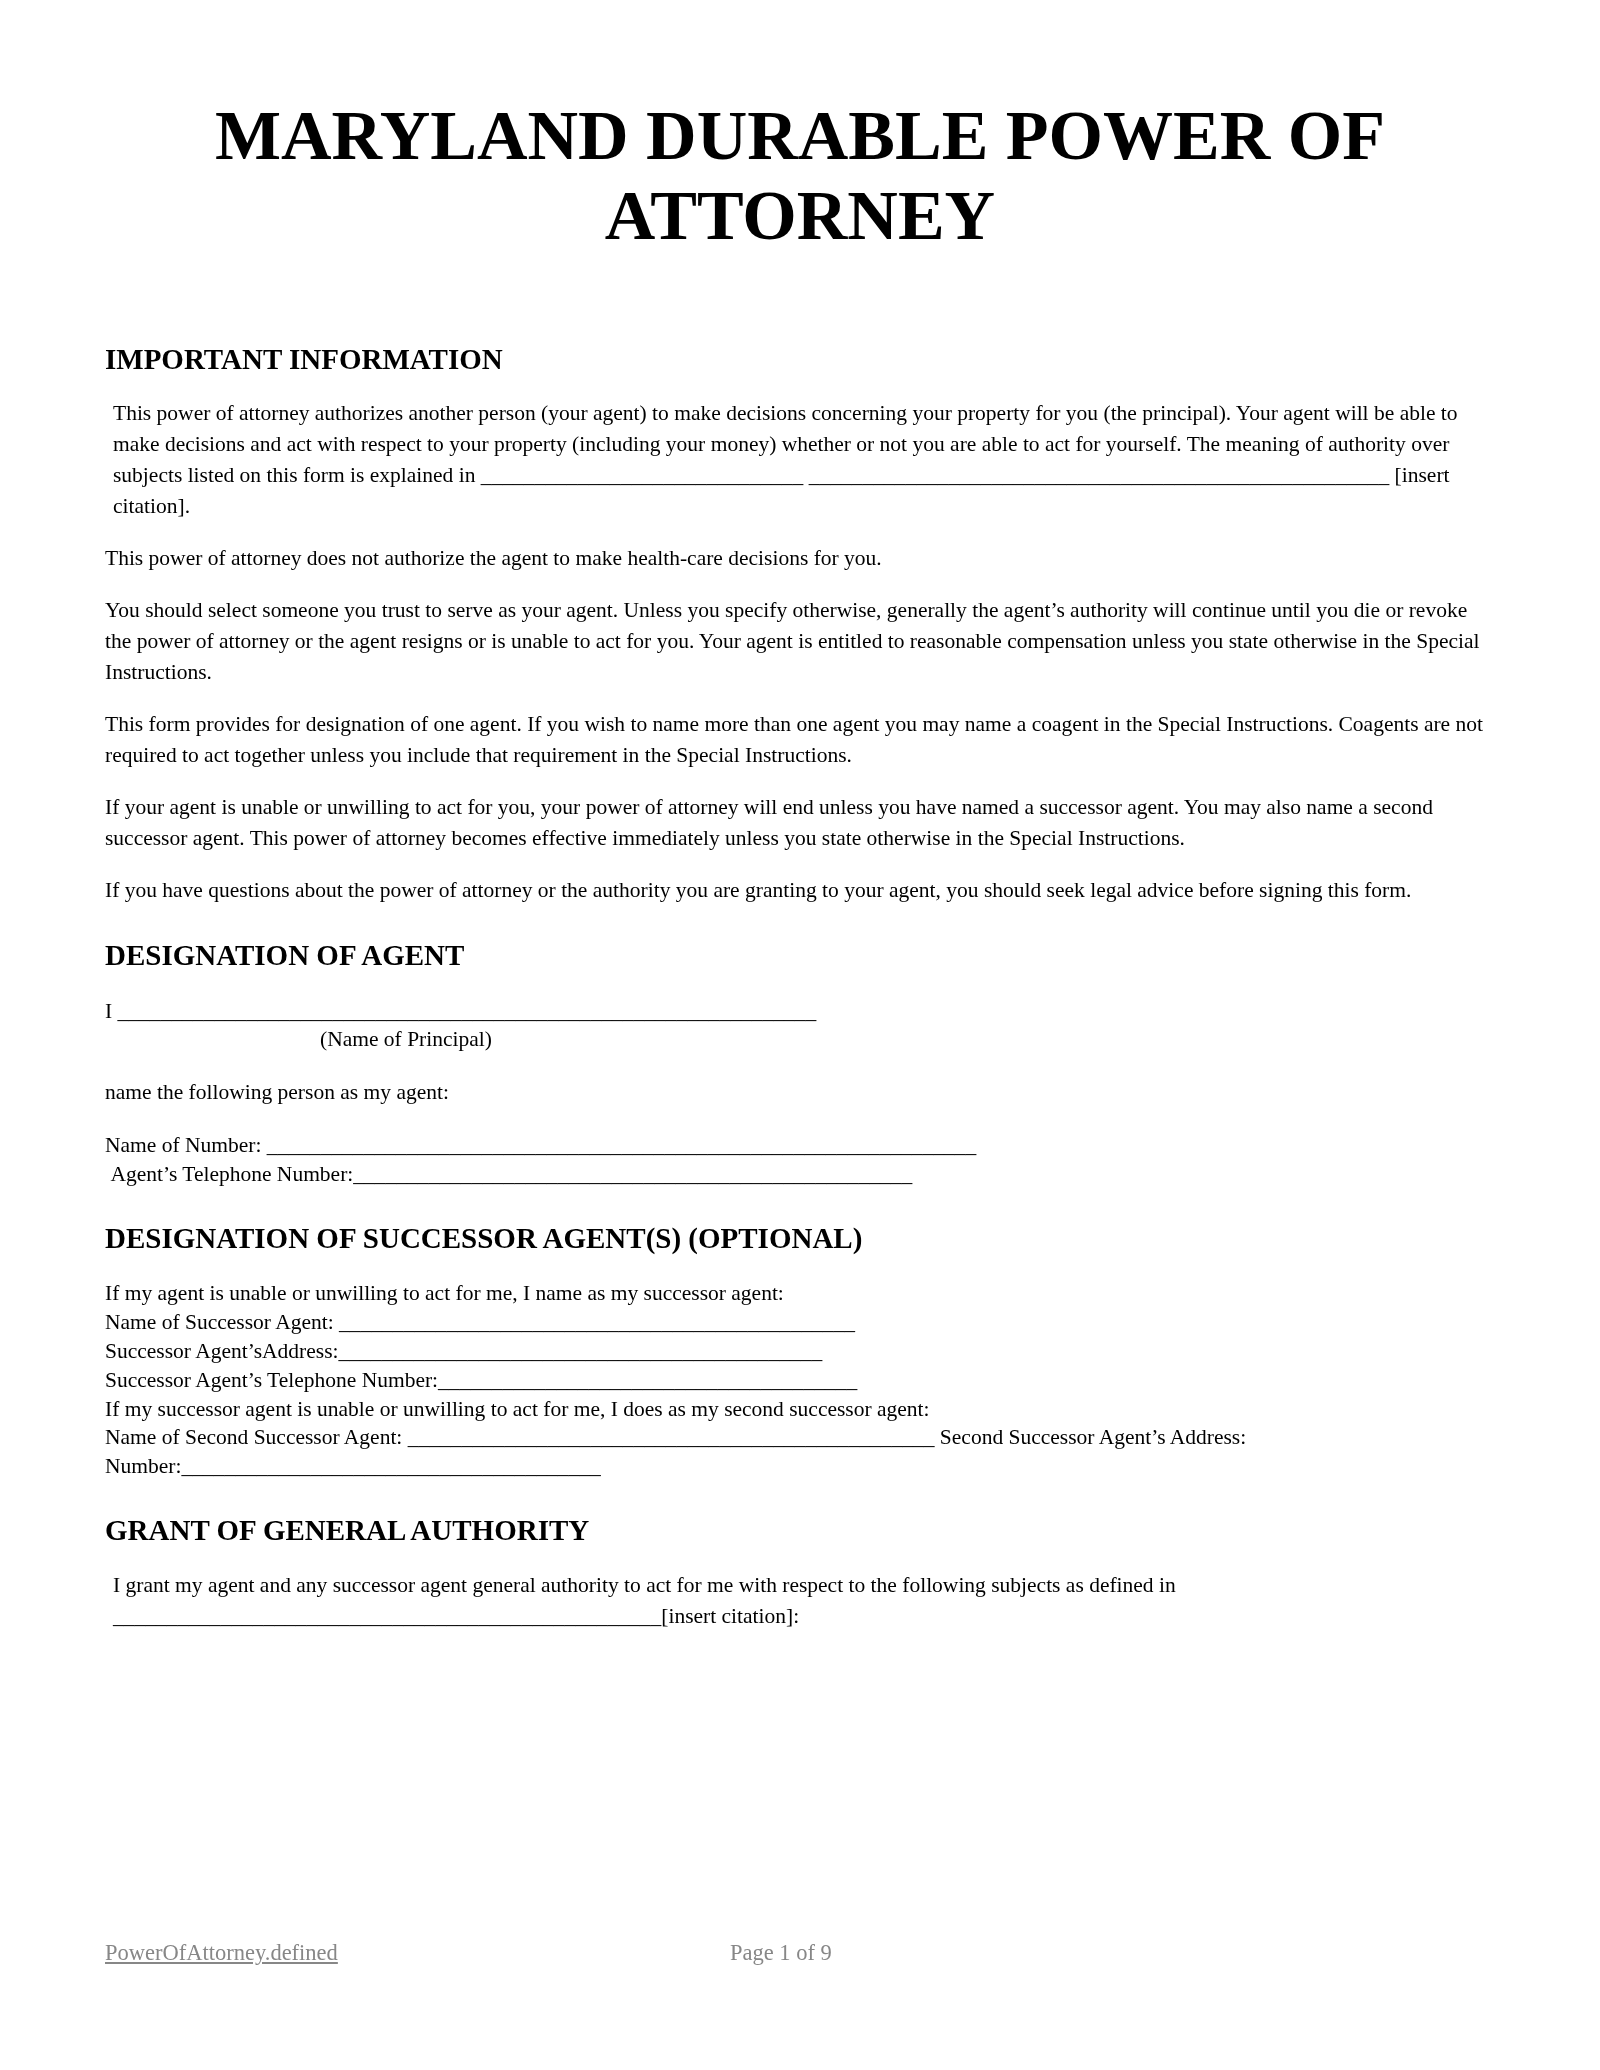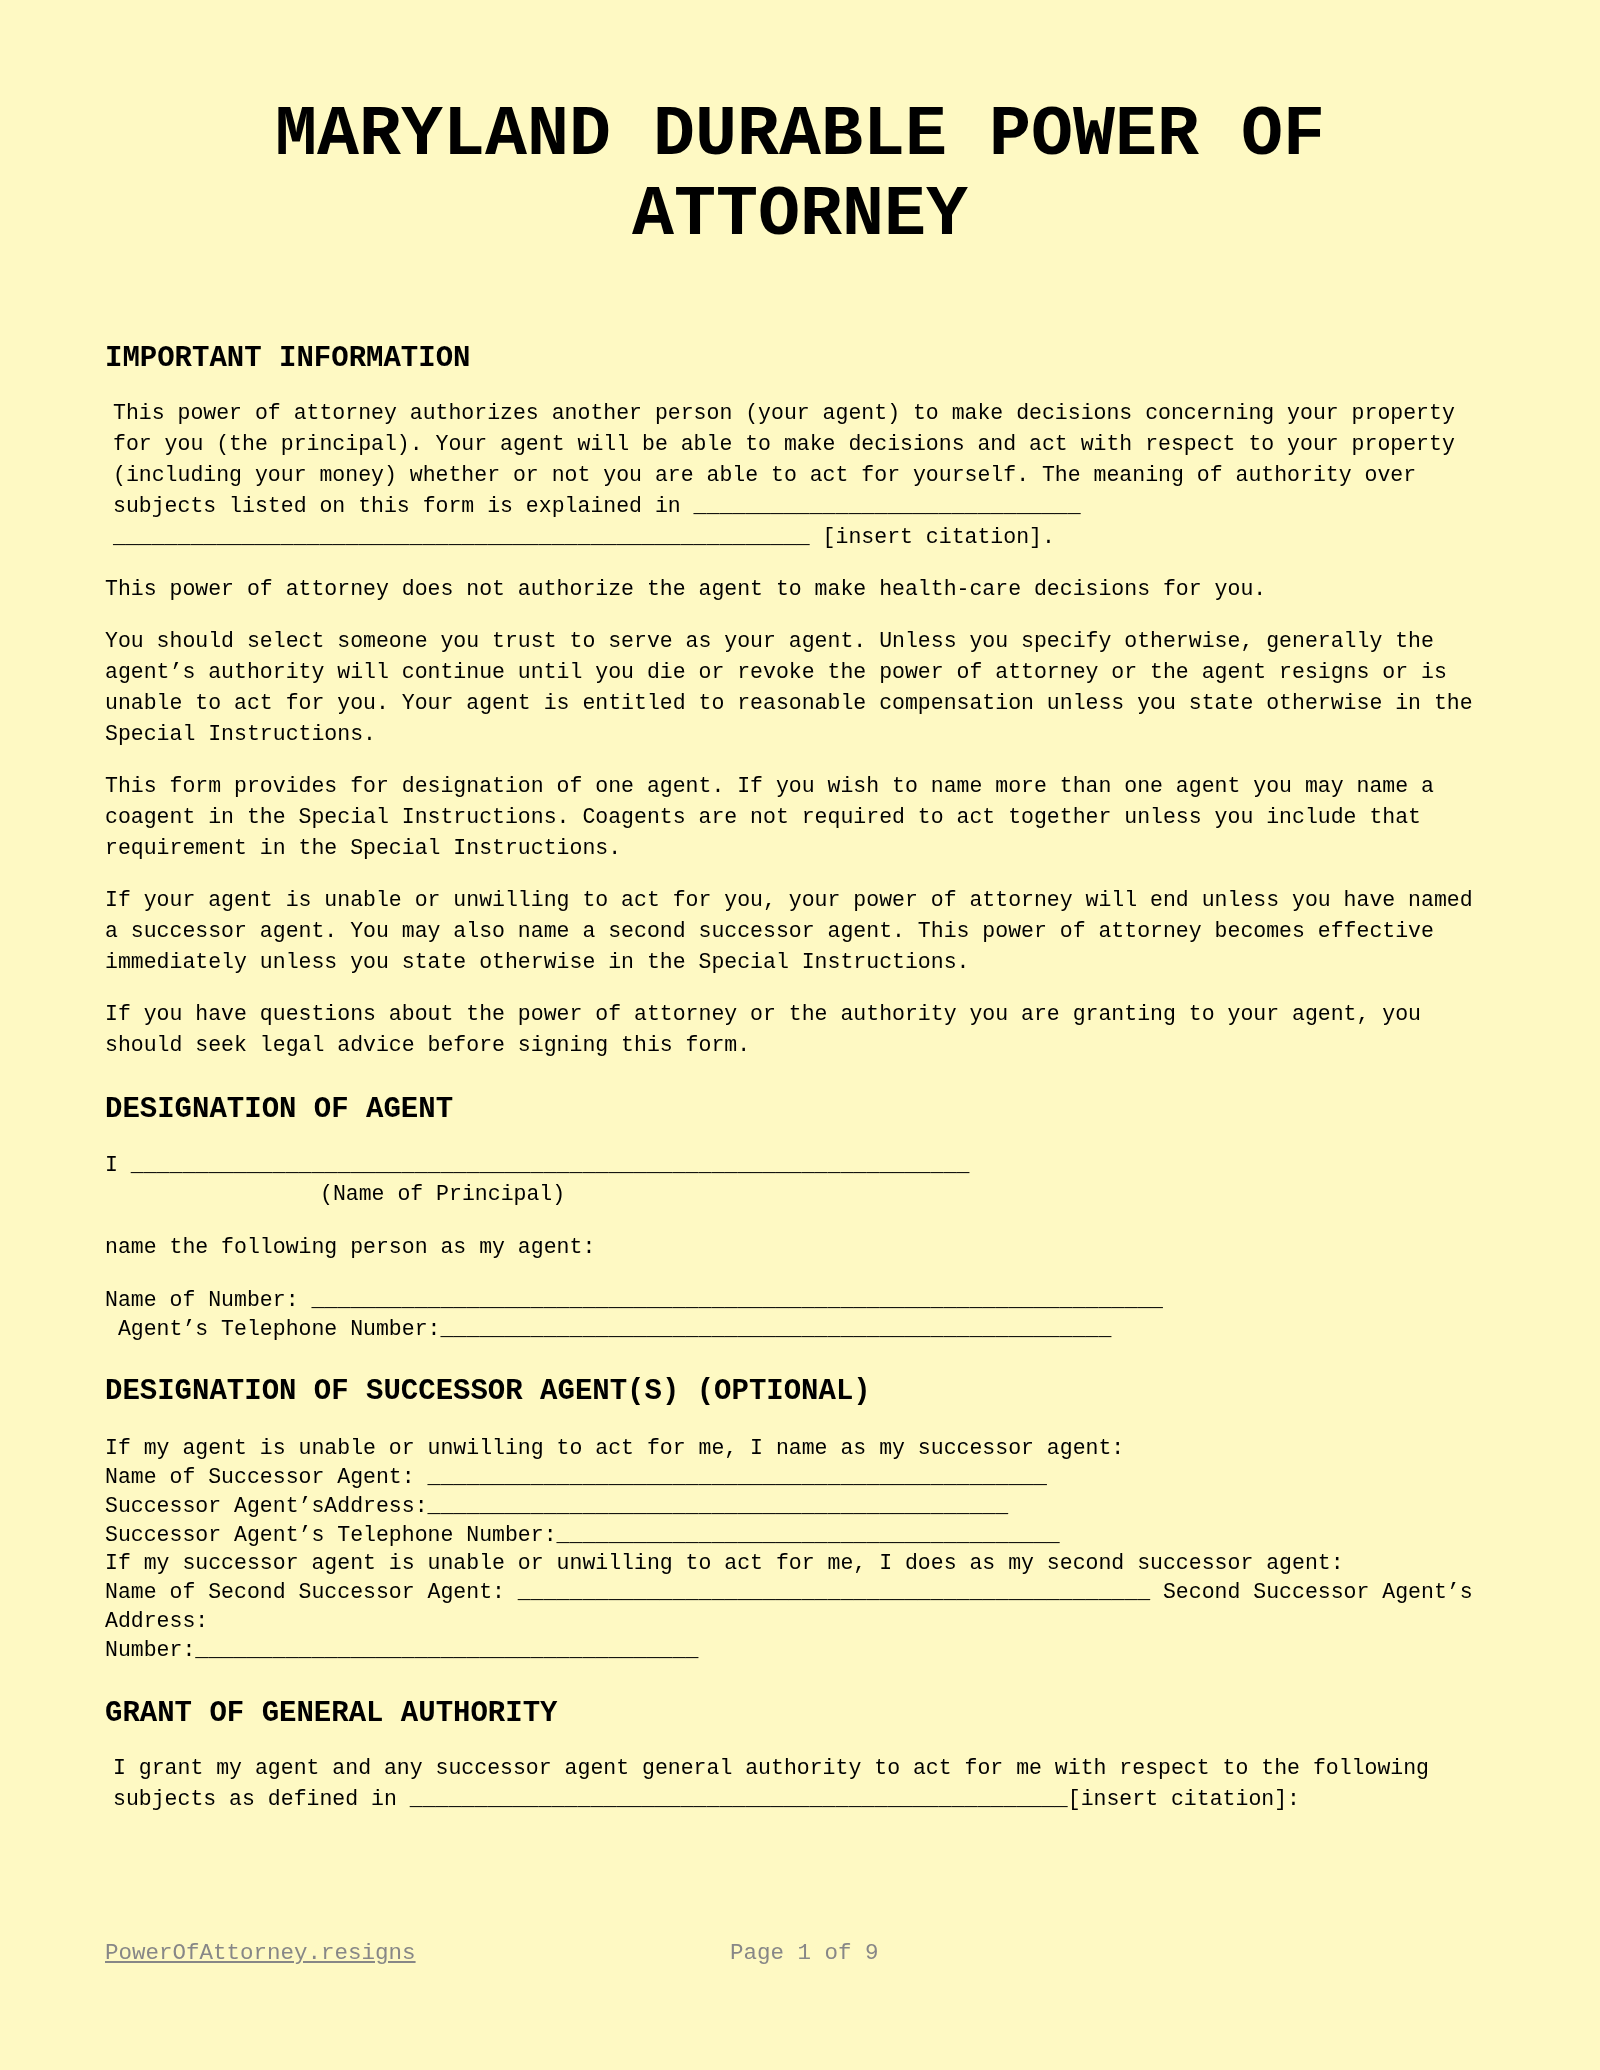--- a/index.html
+++ b/index.html
@@ -1,24 +1,24 @@
 <!DOCTYPE html>
 <html><head>
 <meta charset="utf-8">
 <style>
   html, body { margin: 0; padding: 0; background: #e8e8e8; }
   .page {
     position: relative;
     width: 1600px;
     height: 2070px;
     margin: 0 auto;
-    background: #fef9c3;
+    background: #ffffff;
     box-sizing: border-box;
     padding: 96px 105px 0 105px;
-    font-family: Liberation Mono, monospace;
+    font-family: Liberation Serif, serif;
     color: #000;
     overflow: hidden;
   }
   .doc-title {
     font-size: 70px;
     line-height: 1.14;
     font-weight: bold;
     text-align: center;
     margin: 0 auto;
     max-width: 1330px;
@@ -109,17 +109,17 @@
     <div class="form-line">Name of Second Successor Agent: _________________________________________________ Second Successor Agent’s Address:</div>
     <div class="form-line">Number:_______________________________________</div>
   </div>
 
   <h2 class="section-heading">GRANT OF GENERAL AUTHORITY</h2>
 
   <p class="para after-heading">I grant my agent and any successor agent general authority to act for me with respect to the following subjects as defined in ___________________________________________________[insert citation]:</p>
 
 
   <div class="footer">
-    <a class="site">PowerOfAttorney.resigns</a>
+    <a class="site">PowerOfAttorney.defined</a>
     <span class="pagenum">Page 1 of 9</span>
   </div>
 
 </div>
 
 </body></html>

